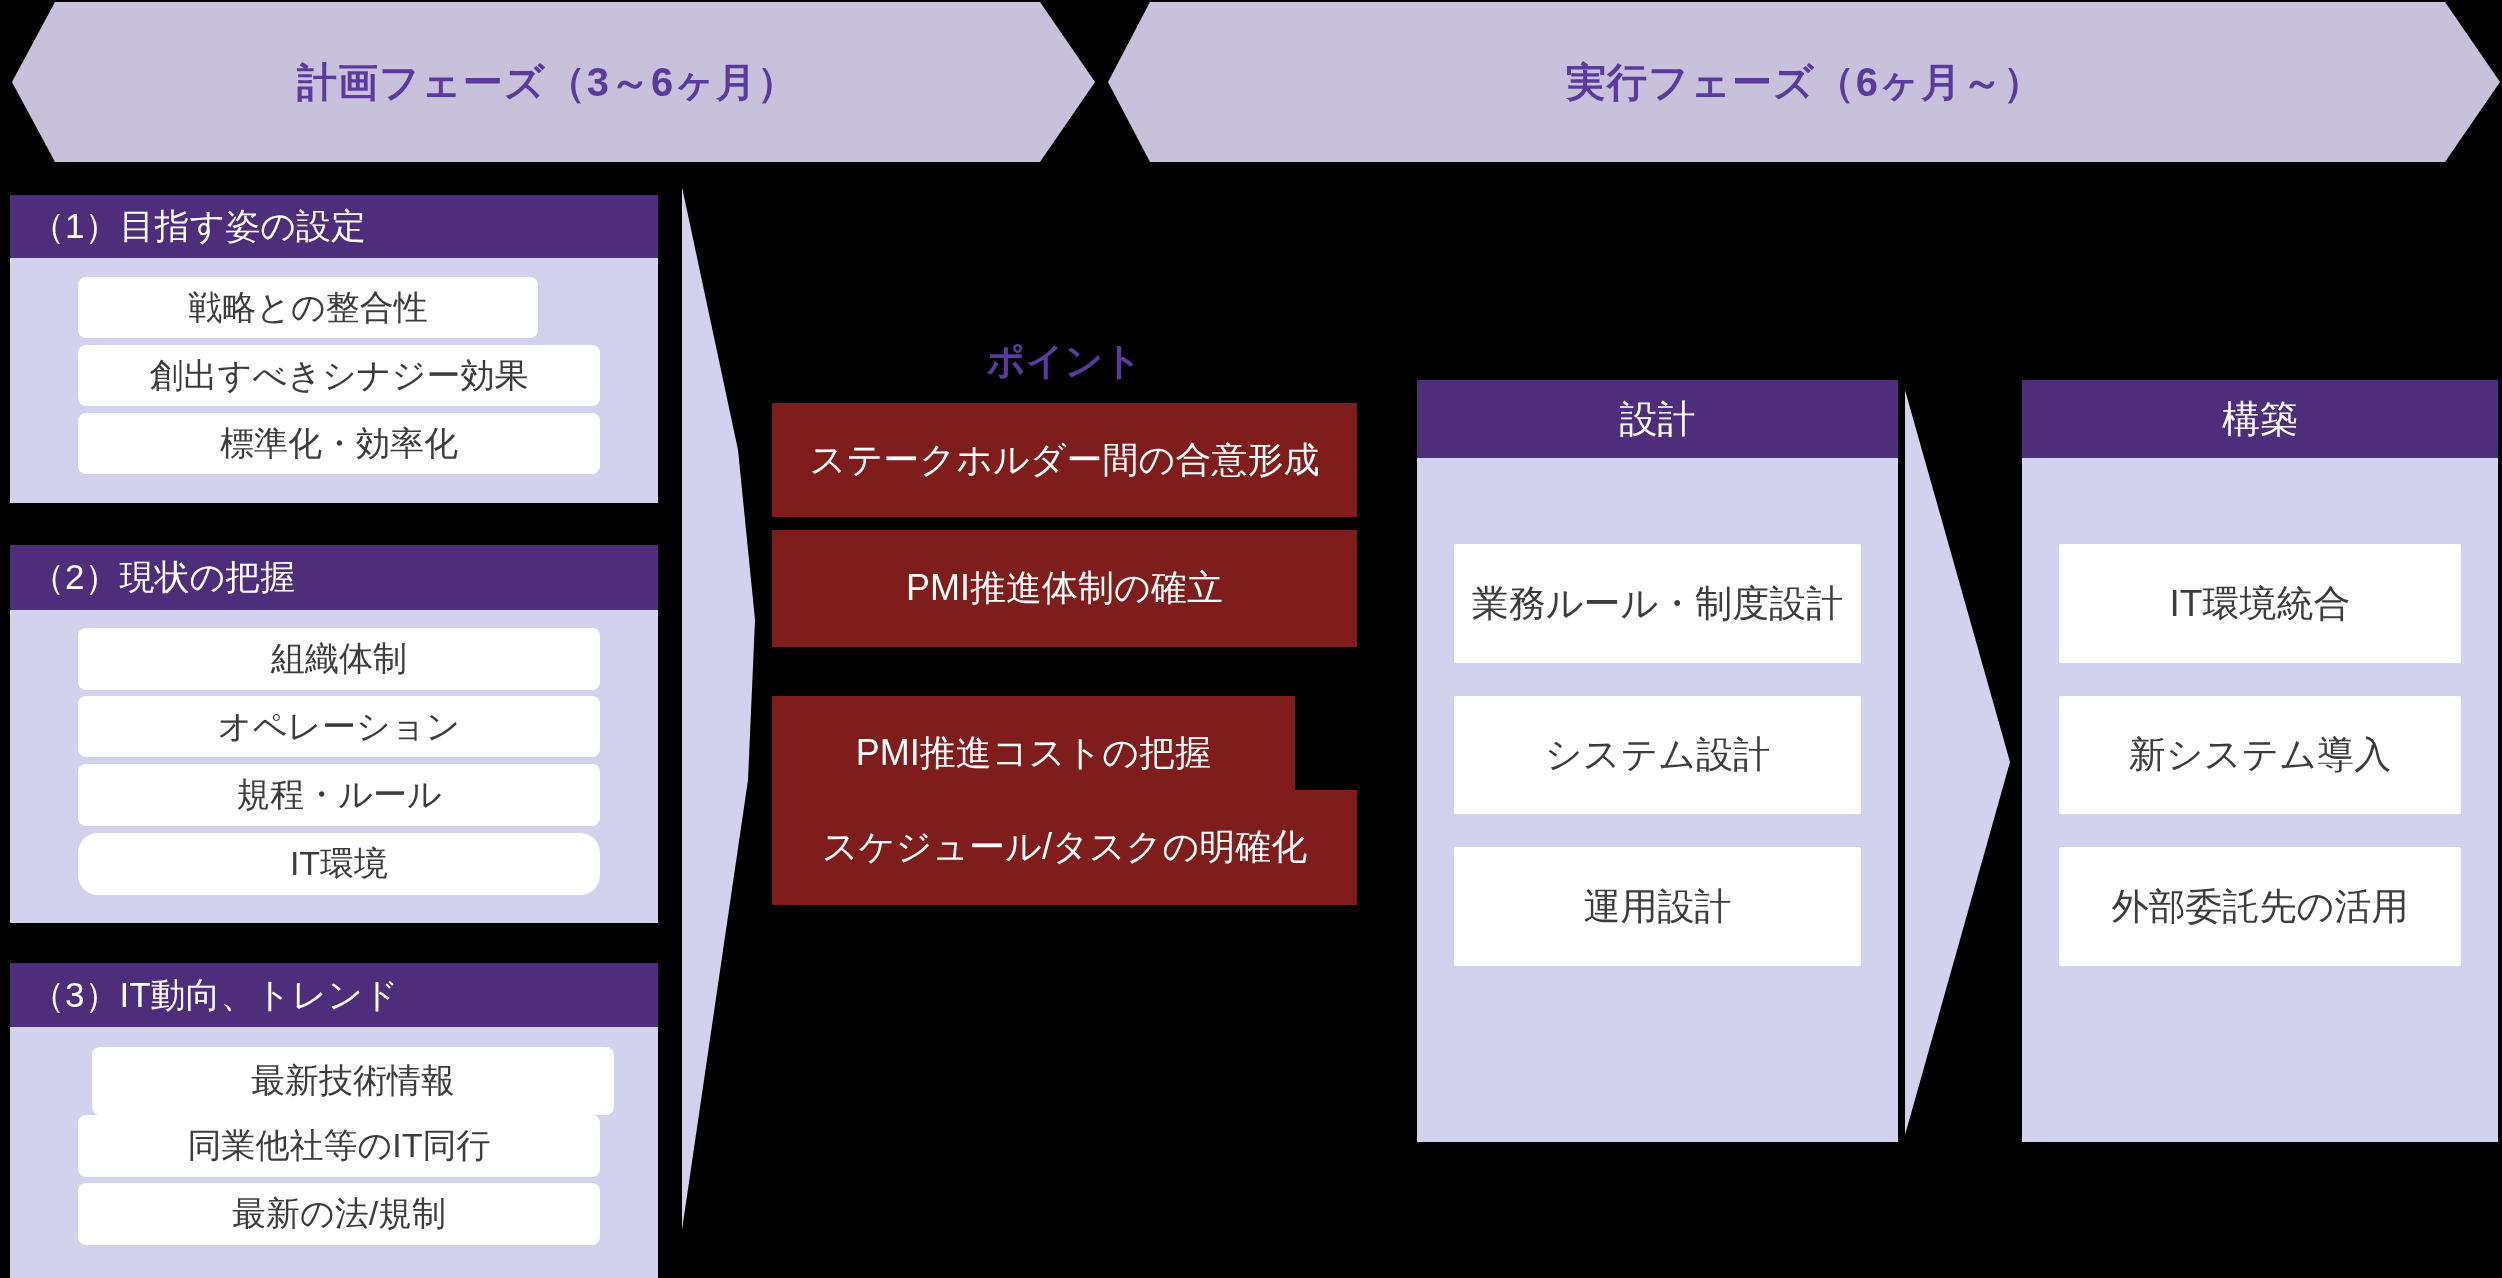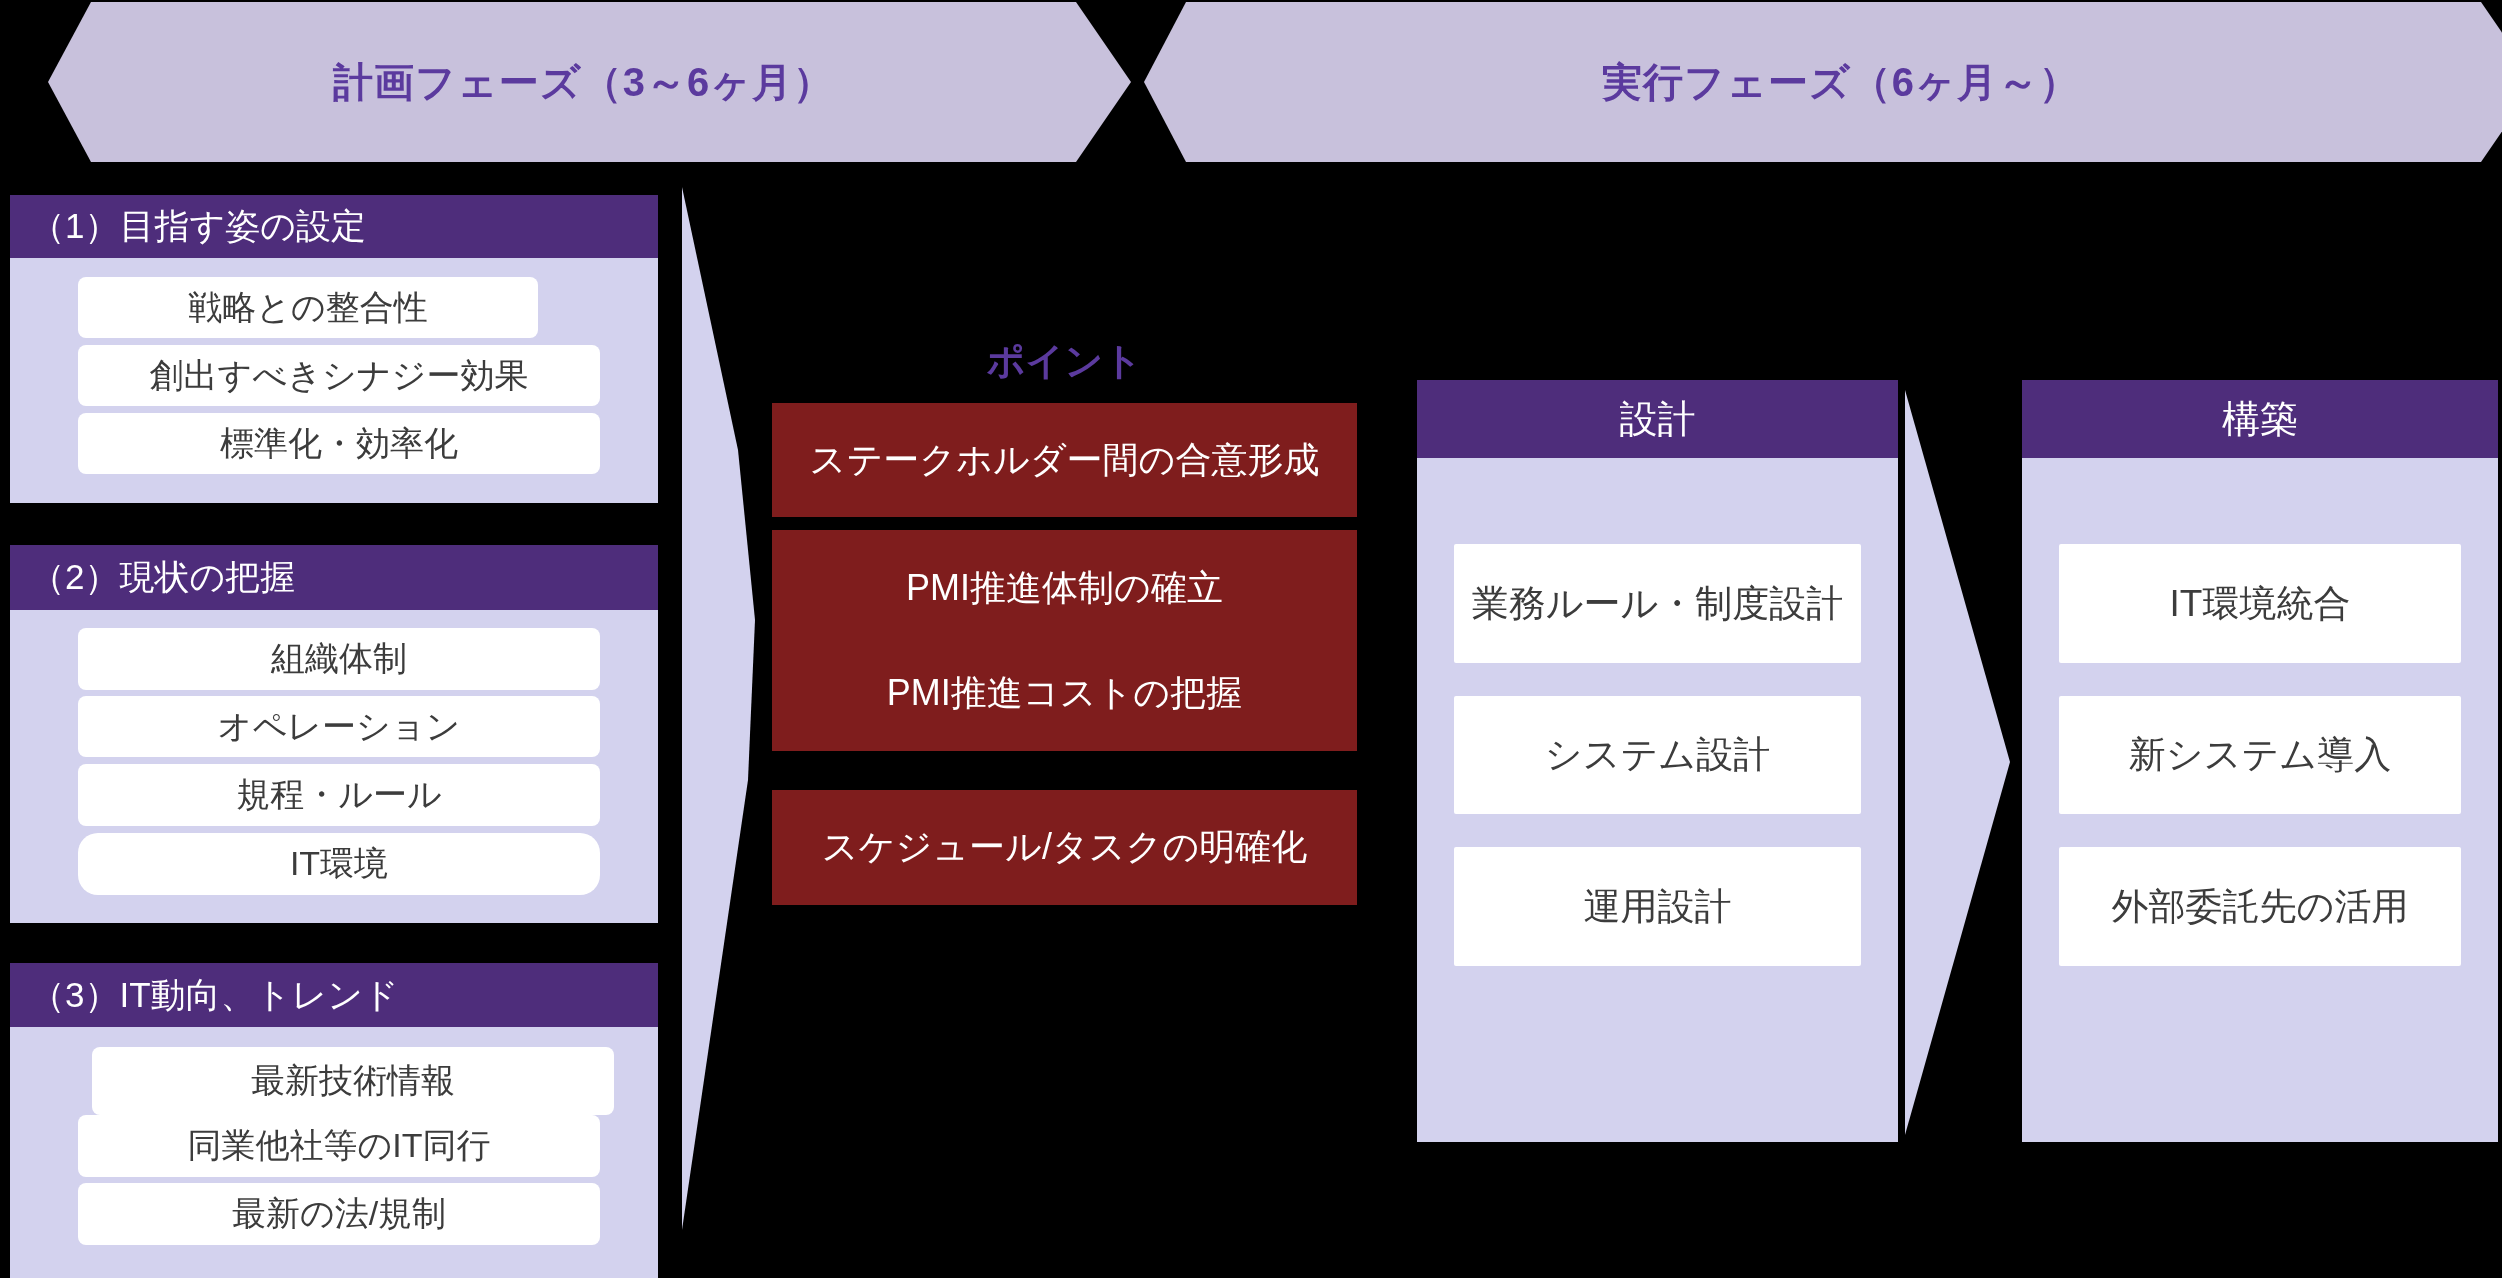--- a/index.html
+++ b/index.html
@@ -3,21 +3,21 @@
 <meta charset="utf-8">
 <style>
   html,body{margin:0;padding:0;background:#000;}
   #stage{
     position:relative;width:2502px;height:1278px;background:#000;overflow:hidden;
     font-family:"Liberation Sans","DejaVu Sans",sans-serif;
   }
   .abs{position:absolute;}
   
   .banner{
-    background:#C8C1DC;display:flex;align-items:center;justify-content:center;margin-left:36px;
+    background:#C8C1DC;display:flex;align-items:center;justify-content:center;
   }
   .banner-label{
     color:#5B3A9E;font-weight:bold;font-size:40px;letter-spacing:1px;
   }
   
   .hdr-dark{
     background:#4E2D7B;color:#FFFFFF;display:flex;align-items:center;
     font-size:35px;padding-left:20px;box-sizing:border-box;
   }
   .panel{background:#D3D2EE;}
@@ -82,21 +82,21 @@
   <div class="abs wbox" style="left:92px;top:1047px;width:522px;height:68px;">最新技術情報</div>
   <div class="abs wbox" style="left:78px;top:1115px;width:522px;height:62px;">同業他社等のIT同行</div>
   <div class="abs wbox" style="left:78px;top:1183px;width:522px;height:62px;">最新の法/規制</div>
 
   <div class="abs tri" style="left:682px;top:187px;width:75px;height:1043px;
               clip-path:polygon(0 0,56px 263px,73px 433px,66px 593px,0 1043px);"></div>
 
   <div class="abs points-title" style="left:772px;top:335px;width:585px;height:52px;">ポイント</div>
   <div class="abs dbox" style="left:772px;top:403px;width:585px;height:114px;">ステークホルダー間の合意形成</div>
   <div class="abs dbox" style="left:772px;top:530px;width:585px;height:117px;">PMI推進体制の確立</div>
-  <div class="abs dbox" style="left:772px;top:636px;width:585px;height:115px;">PMI推進コストの把握</div>
+  <div class="abs dbox" style="left:772px;top:696px;width:523px;height:115px;">PMI推進コストの把握</div>
   <div class="abs dbox" style="left:772px;top:790px;width:585px;height:115px;">スケジュール/タスクの明確化</div>
 
   <div class="abs col-hdr" style="left:1417px;top:380px;width:481px;height:78px;">設計</div>
   <div class="abs panel" style="left:1417px;top:458px;width:481px;height:684px;"></div>
   <div class="abs col-box" style="left:1454px;top:544px;width:407px;height:119px;">業務ルール・制度設計</div>
   <div class="abs col-box" style="left:1454px;top:696px;width:407px;height:118px;">システム設計</div>
   <div class="abs col-box" style="left:1454px;top:847px;width:407px;height:119px;">運用設計</div>
 
   <div class="abs tri" style="left:1905px;top:390px;width:106px;height:745px;
               clip-path:polygon(0 0,105px 372px,0 745px);"></div>

